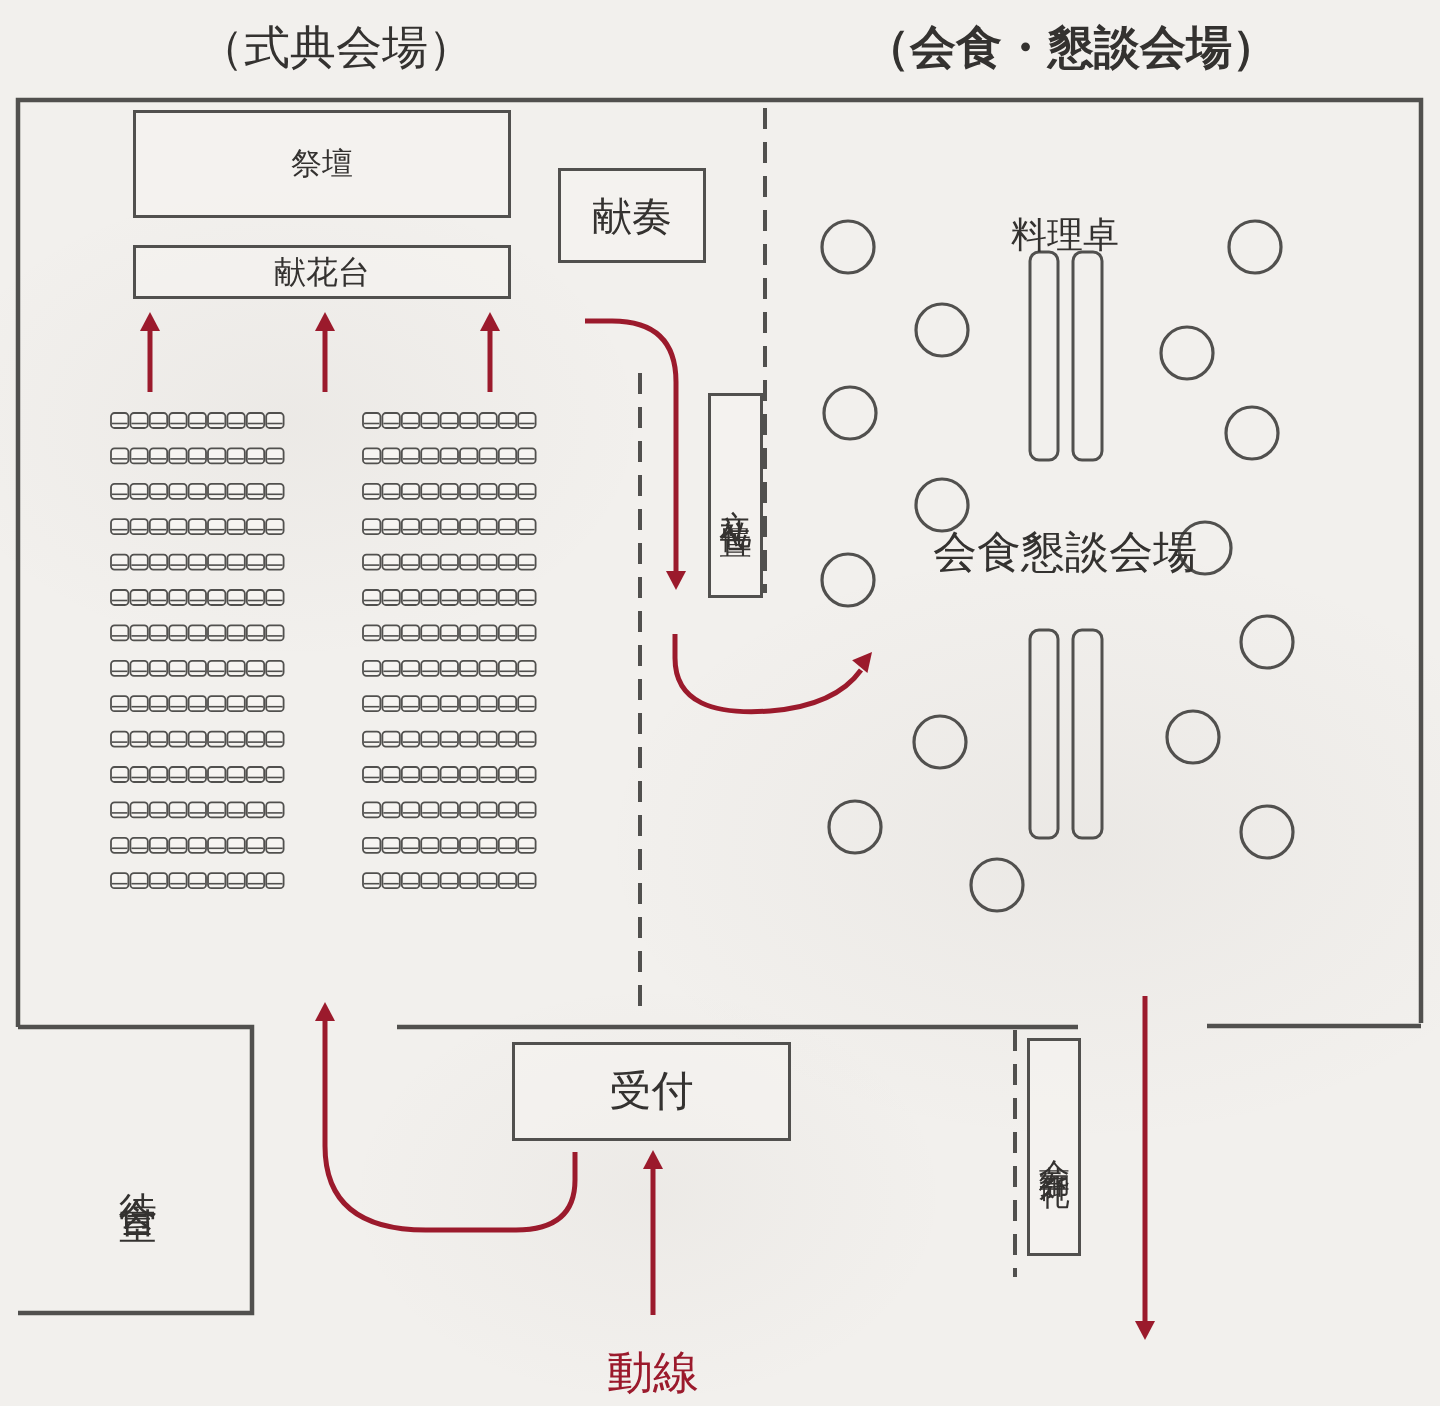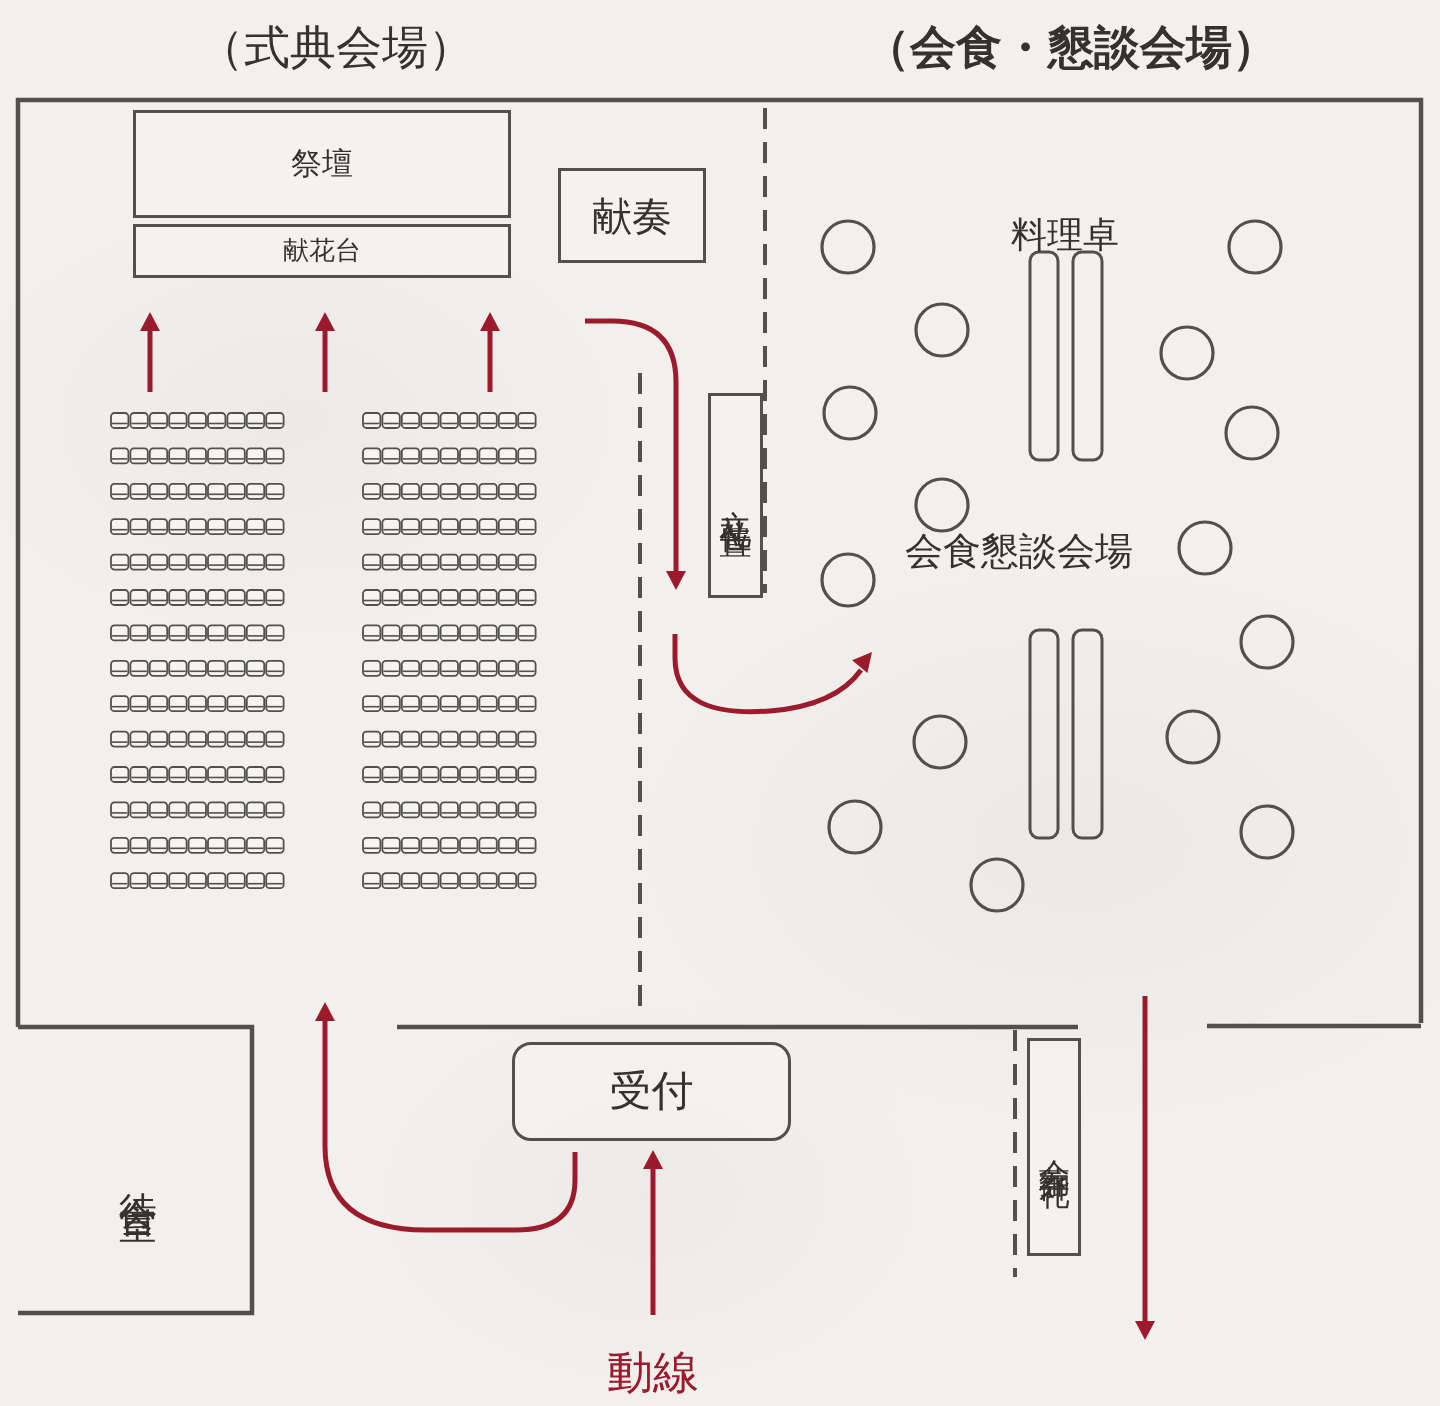--- a/index.html
+++ b/index.html
@@ -15,28 +15,28 @@
   }
   #plan{position:absolute;left:0;top:0;}
   .lbl{position:absolute;display:flex;align-items:center;justify-content:center;
        text-align:center;line-height:1.15;white-space:nowrap;}
   .boxed{border:3px solid #51504e;background:rgba(246,244,241,0.55);}
   .vert{writing-mode:vertical-rl;text-orientation:upright;letter-spacing:6px;}
   
   .title-left   {left:150px;top:16px;width:372px;height:62px;font-size:46px;}
   .title-right  {left:878px;top:16px;width:386px;height:62px;font-size:46px;font-weight:bold;}
   .altar        {left:133px;top:110px;width:372px;height:102px;font-size:31px;}
-  .flower-stand {left:133px;top:224px;width:372px;height:48px;font-size:26px;}
+  .flower-stand {left:133px;top:245px;width:372px;height:48px;font-size:32px;}
   .music        {left:558px;top:168px;width:142px;height:89px;font-size:40px;}
-  .reception    {left:512px;top:1042px;width:273px;height:93px;font-size:42px;border-radius:19px;}
+  .reception    {left:512px;top:1042px;width:273px;height:93px;font-size:42px;}
   .ritsurei     {left:708px;top:393px;width:49px;height:199px;font-size:32px;}
   .kaisou       {left:1027px;top:1038px;width:48px;height:212px;font-size:31px;}
   .memorial     {left:902px;top:110px;width:328px;height:48px;font-size:30px;border-radius:12px;}
   .food-table   {left:985px;top:196px;width:160px;height:44px;font-size:36px;margin-top:17px;}
-  .dining-area  {left:889px;top:528px;width:260px;height:48px;font-size:38px;}
+  .dining-area  {left:935px;top:528px;width:260px;height:48px;font-size:44px;}
   .waiting-room {left:103px;top:1096px;width:68px;height:150px;font-size:38px;}
   .flow-label   {left:578px;top:1343px;width:150px;height:58px;font-size:46px;font-weight:normal;color:#9b1a2c;}
 </style>
 </head>
 <body>
 
 <div id="canvas">
   <svg id="plan" width="1440" height="1406" viewBox="0 0 1440 1406">
       <line x1="640" y1="373" x2="640" y2="1013" stroke="#51504e" stroke-width="4" stroke-dasharray="21 13"></line>
       <line x1="765" y1="108" x2="765" y2="593" stroke="#51504e" stroke-width="4" stroke-dasharray="21 13"></line>

